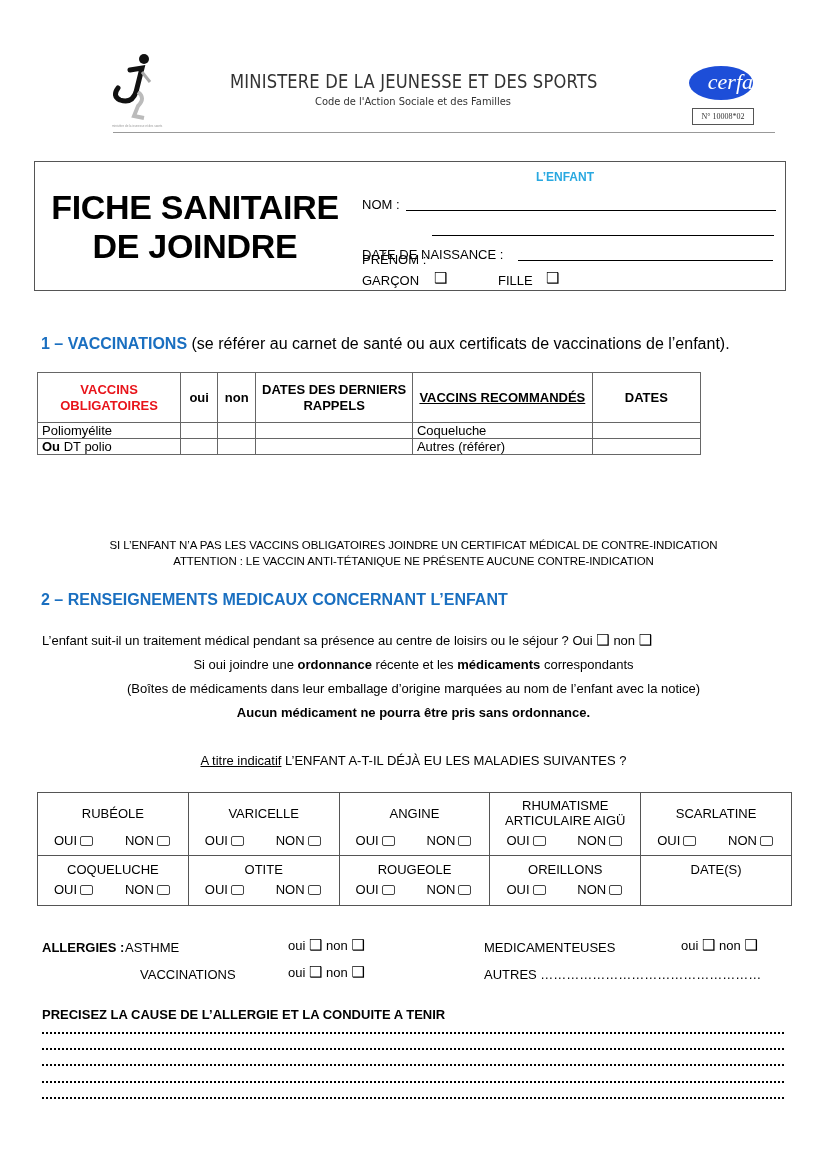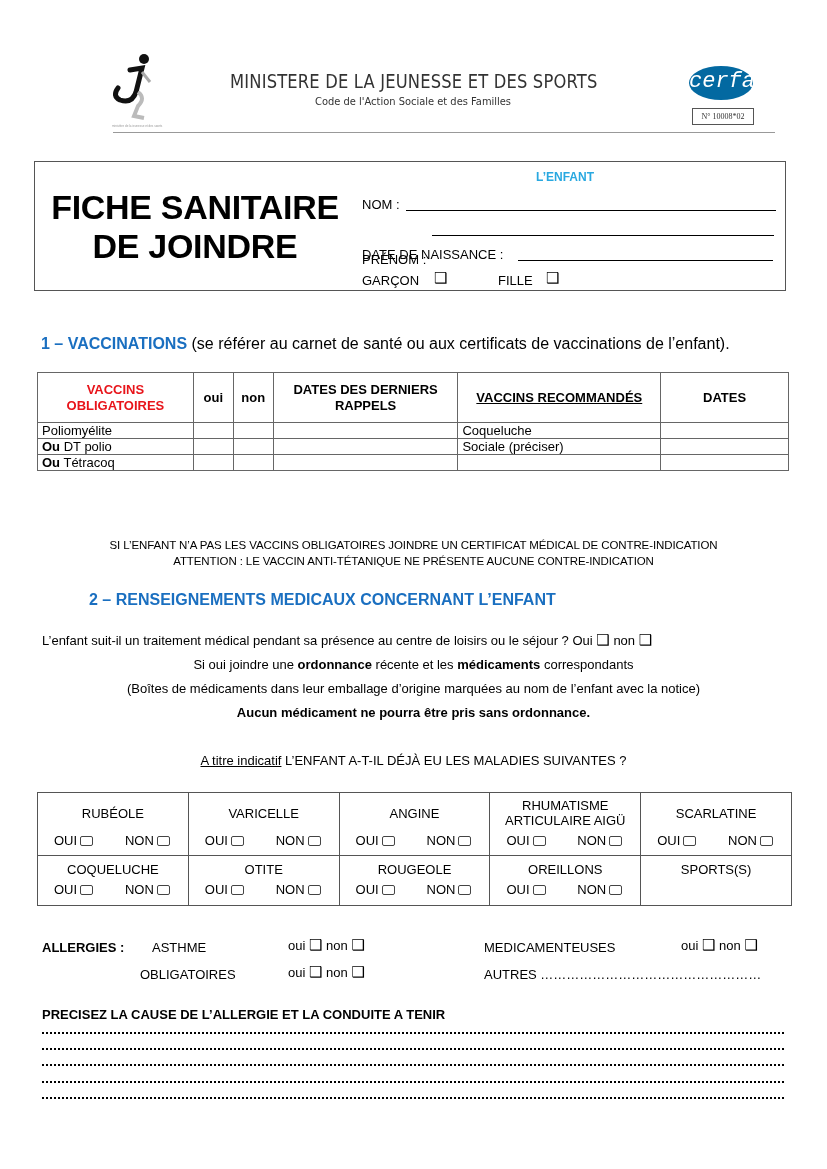--- a/index.html
+++ b/index.html
@@ -5,38 +5,38 @@
   html, body { margin:0; padding:0; background:#ffffff; }
   body { width:827px; height:1169px; position:relative; overflow:hidden;
          font-family:"Liberation Sans", sans-serif; color:#000; }
   .abs { position:absolute; }
 
   
   .logo-j { left:108px; top:52px; width:50px; height:72px; }
   .logo-caption { left:112px; top:124px; width:84px; height:3px; font-size:3px; color:#999; white-space:nowrap; overflow:hidden; }
   .ministry { left:230px; top:70px; font-size:19px; letter-spacing:0.2px; color:#333; white-space:nowrap; font-family:"DejaVu Sans", sans-serif; font-weight:normal; transform:scaleX(0.86); transform-origin:left top; }
   .code { left:315px; top:95px; font-size:11px; color:#333; white-space:nowrap; font-family:"DejaVu Sans", sans-serif; transform:scaleX(0.9); transform-origin:left top; }
-  .cerfa-oval { left:689px; top:66px; width:64px; height:34px; border-radius:50%; background:#0369a1; color:#fff; font-family:Liberation Mono, monospace; font-style:italic; font-size:22px; line-height:32px; text-align:right; }
+  .cerfa-oval { left:689px; top:66px; width:64px; height:34px; border-radius:50%; background:#1d4ed8; color:#fff; font-family:Liberation Serif, serif; font-style:italic; font-size:22px; line-height:32px; text-align:right; }
   .cerfa-num { left:692px; top:108px; width:60px; height:15px; border:1px solid #555; font-size:8px; color:#333; line-height:15px; text-align:center; font-family:"Liberation Serif", serif; }
   .header-rule { left:113px; top:132px; width:662px; height:1px; background:#999; }
 
   
   .title-box { left:34px; top:161px; width:752px; height:130px; border:1px solid #555; box-sizing:border-box; }
   .title-text { left:40px; top:188px; width:310px; text-align:center; font-weight:bold; font-size:34px; line-height:39px; letter-spacing:-0.3px; }
   .enfant-head { left:536px; top:170px; font-size:12px; font-weight:bold; color:#29a8e0; }
   .field-label { font-size:13px; white-space:nowrap; }
   .field-line { height:1px; background:#000; }
   .box-glyph { font-size:15px; line-height:15px; }
 
   
   .sec-head { font-size:16px; font-weight:bold; color:#1a6fc0; white-space:nowrap; }
   .sec-sub { font-weight:normal; color:#000; }
 
   
-  table.vacc { position:absolute; left:37px; top:372px; width:752px; border-collapse:collapse; font-size:13px; }
+  table.vacc { position:absolute; left:37px; top:372px; width:664px; border-collapse:collapse; font-size:13px; }
   table.vacc td, table.vacc th { border:1px solid #666; padding:0 4px; height:15px; line-height:15px; }
   table.vacc th { height:49px; font-size:13px; font-weight:bold; text-align:center; line-height:16px; }
   .red { color:#e8141a; }
   .ul { text-decoration:underline; }
 
   .note { font-size:11.5px; text-align:center; width:827px; left:0; letter-spacing:-0.1px; }
 
   .centered { left:0; width:827px; text-align:center; font-size:13px; }
 
   
@@ -114,38 +114,30 @@
         <td></td>
         <td></td>
     <td>Coqueluche</td>
         <td></td>
   </tr>
   <tr>
     <td><b>Ou</b><span> DT polio</span></td>
     <td></td>
         <td></td>
         <td></td>
-    <td>Sociale (préciser)</td>
-        <td></td>
-  </tr>
-  <tr>
-    <td><b>Ou</b><span> Tétracoq</span></td>
-    <td></td>
-        <td></td>
-        <td></td>
-    <td></td>
+    <td>Autres (référer)</td>
         <td></td>
   </tr>
 </tbody>
   </table>
 
 <div class="abs note" style="top:539px;">SI L’ENFANT N’A PAS LES VACCINS OBLIGATOIRES JOINDRE UN CERTIFICAT MÉDICAL DE CONTRE-INDICATION</div>
 <div class="abs note" style="top:555px;">ATTENTION : LE VACCIN ANTI-TÉTANIQUE NE PRÉSENTE AUCUNE CONTRE-INDICATION</div>
 
-<div class="abs sec-head" style="left:41px;top:591px;margin-left:48px;">2 – RENSEIGNEMENTS MEDICAUX CONCERNANT L’ENFANT</div>
+<div class="abs sec-head" style="left:41px;top:591px;">2 – RENSEIGNEMENTS MEDICAUX CONCERNANT L’ENFANT</div>
 
 <div class="abs" style="left:42px;top:632px;font-size:13px;white-space:nowrap;">
   <span>L’enfant suit-il un traitement médical pendant sa présence au centre de loisirs ou le séjour ?</span>
   <span>Oui</span>
   <span class="box-glyph">❑</span>
   <span>non</span>
   <span class="box-glyph">❑</span>
 </div>
 
 <div class="abs centered" style="top:657px;">
@@ -239,40 +231,40 @@
           <div style="height:26px;display:flex;align-items:center;justify-content:center;text-align:right;">
             <span class="dis-name">OREILLONS</span>
           </div>
           <div class="dis-opts">
             <span><span>OUI</span><span class="chk"></span></span>
             <span><span>NON</span><span class="chk"></span></span>
           </div>
         </td>
     <td>
           <div style="height:26px;display:flex;align-items:center;justify-content:center;">
-            <span class="dis-name">SPORTS(S)</span>
+            <span class="dis-name">DATE(S)</span>
           </div>
         </td>
   </tr>
 </tbody>
   </table>
 
 <div class="abs allergy" style="left:42px;top:940px;font-weight:bold;">ALLERGIES :</div>
 
-<div class="abs allergy" style="left:152px;top:940px;text-align:center;">ASTHME</div>
+<div class="abs allergy" style="left:125px;top:940px;text-align:center;">ASTHME</div>
 <div class="abs allergy" style="left:288px;top:937px;">
   <span>oui</span> <span class="box-glyph">❑</span> <span>non</span> <span class="box-glyph">❑</span>
 </div>
 
 <div class="abs allergy" style="left:484px;top:940px;">MEDICAMENTEUSES</div>
 <div class="abs allergy" style="left:681px;top:937px;">
   <span>oui</span> <span class="box-glyph">❑</span> <span>non</span> <span class="box-glyph">❑</span>
 </div>
 
-<div class="abs allergy" style="left:140px;top:967px;">OBLIGATOIRES</div>
+<div class="abs allergy" style="left:140px;top:967px;">VACCINATIONS</div>
 <div class="abs allergy" style="left:288px;top:964px;">
   <span>oui</span> <span class="box-glyph">❑</span> <span>non</span> <span class="box-glyph">❑</span>
 </div>
 
 <div class="abs allergy" style="left:484px;top:967px;">
   <span>AUTRES</span> <span>……………………………………………</span>
 </div>
 
 <div class="abs" style="left:42px;top:1007px;font-size:13px;font-weight:bold;white-space:nowrap;">PRECISEZ LA CAUSE DE L’ALLERGIE ET LA CONDUITE A TENIR</div>
 

